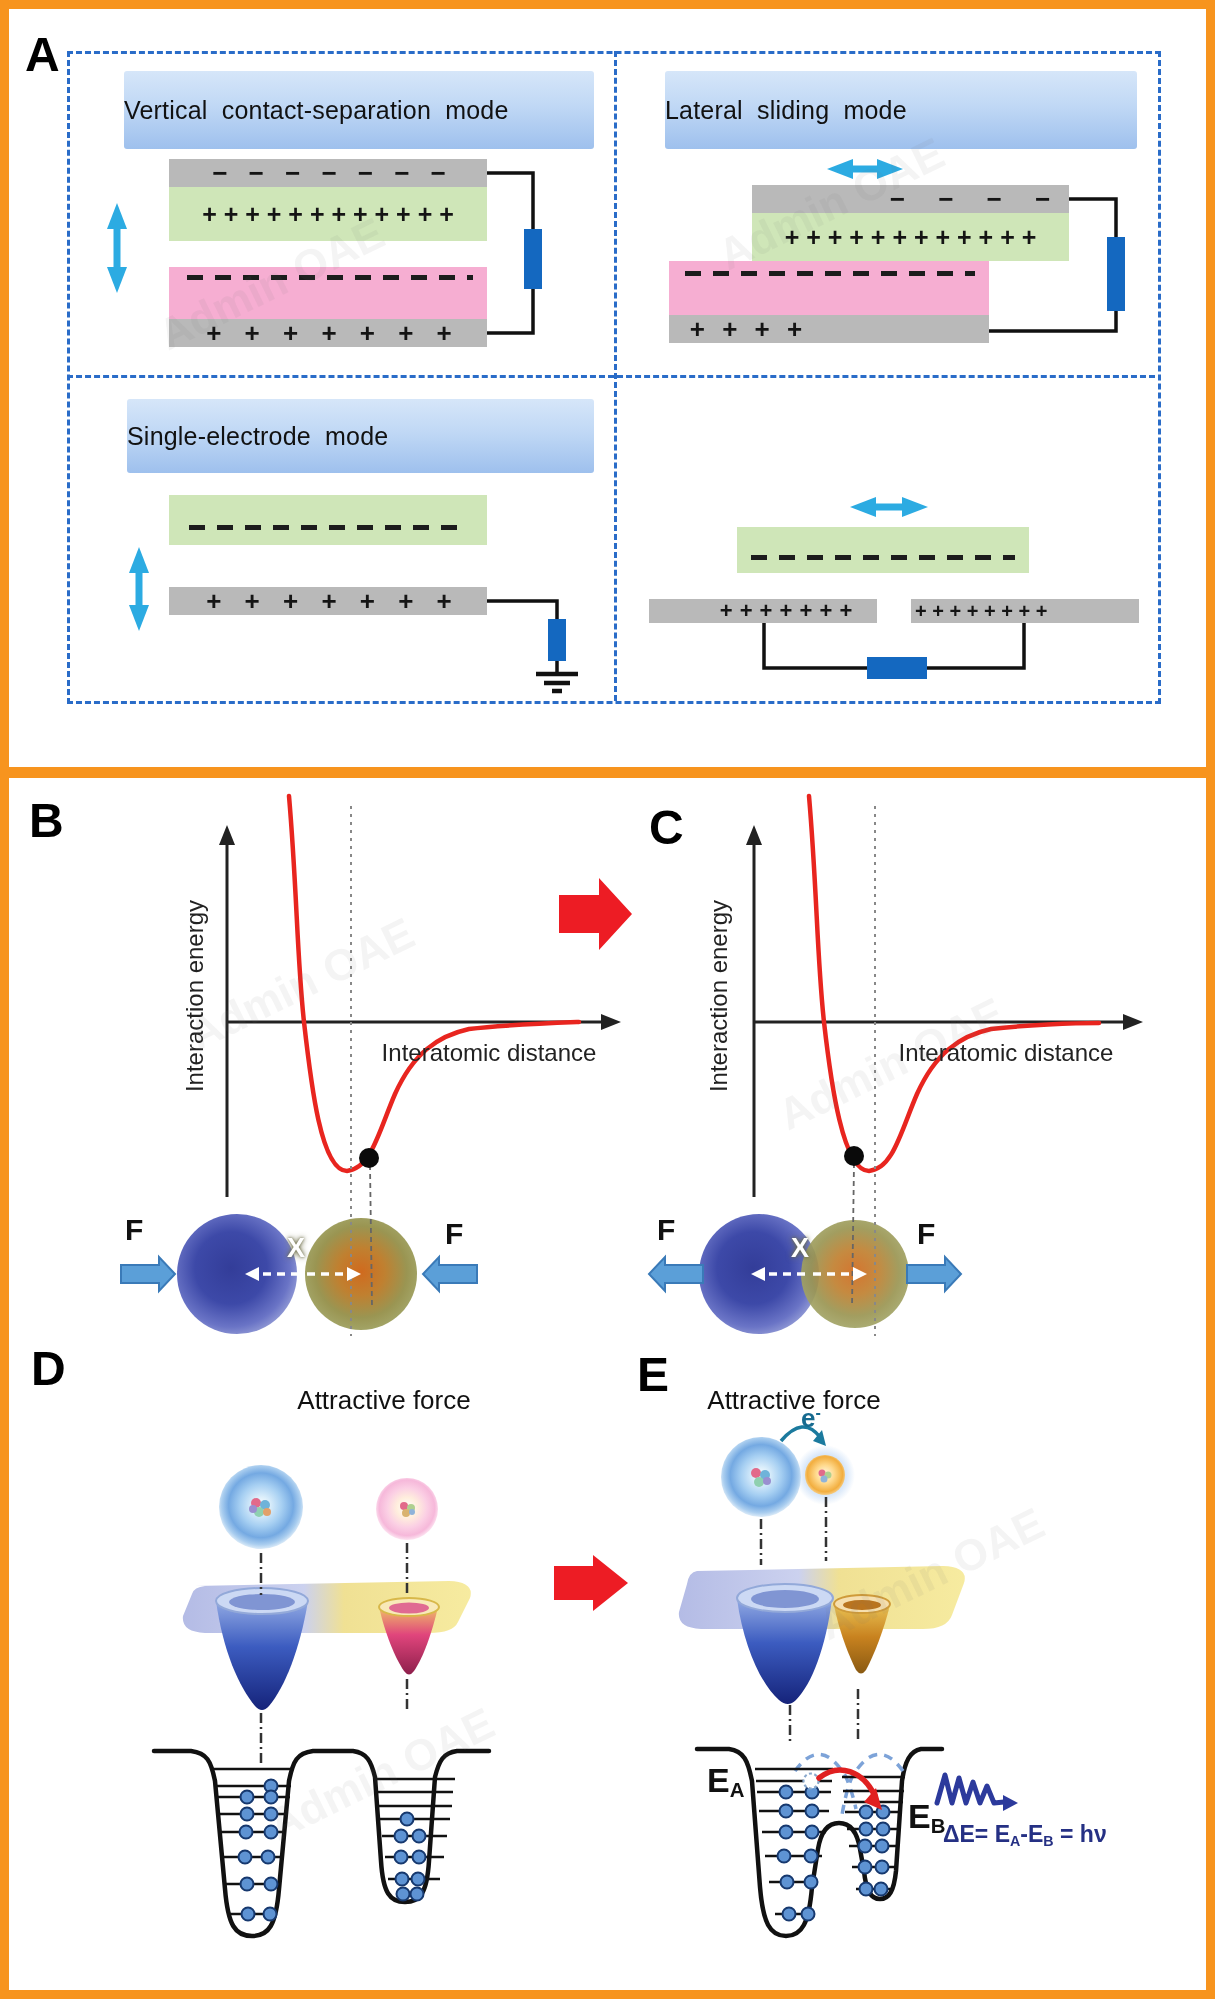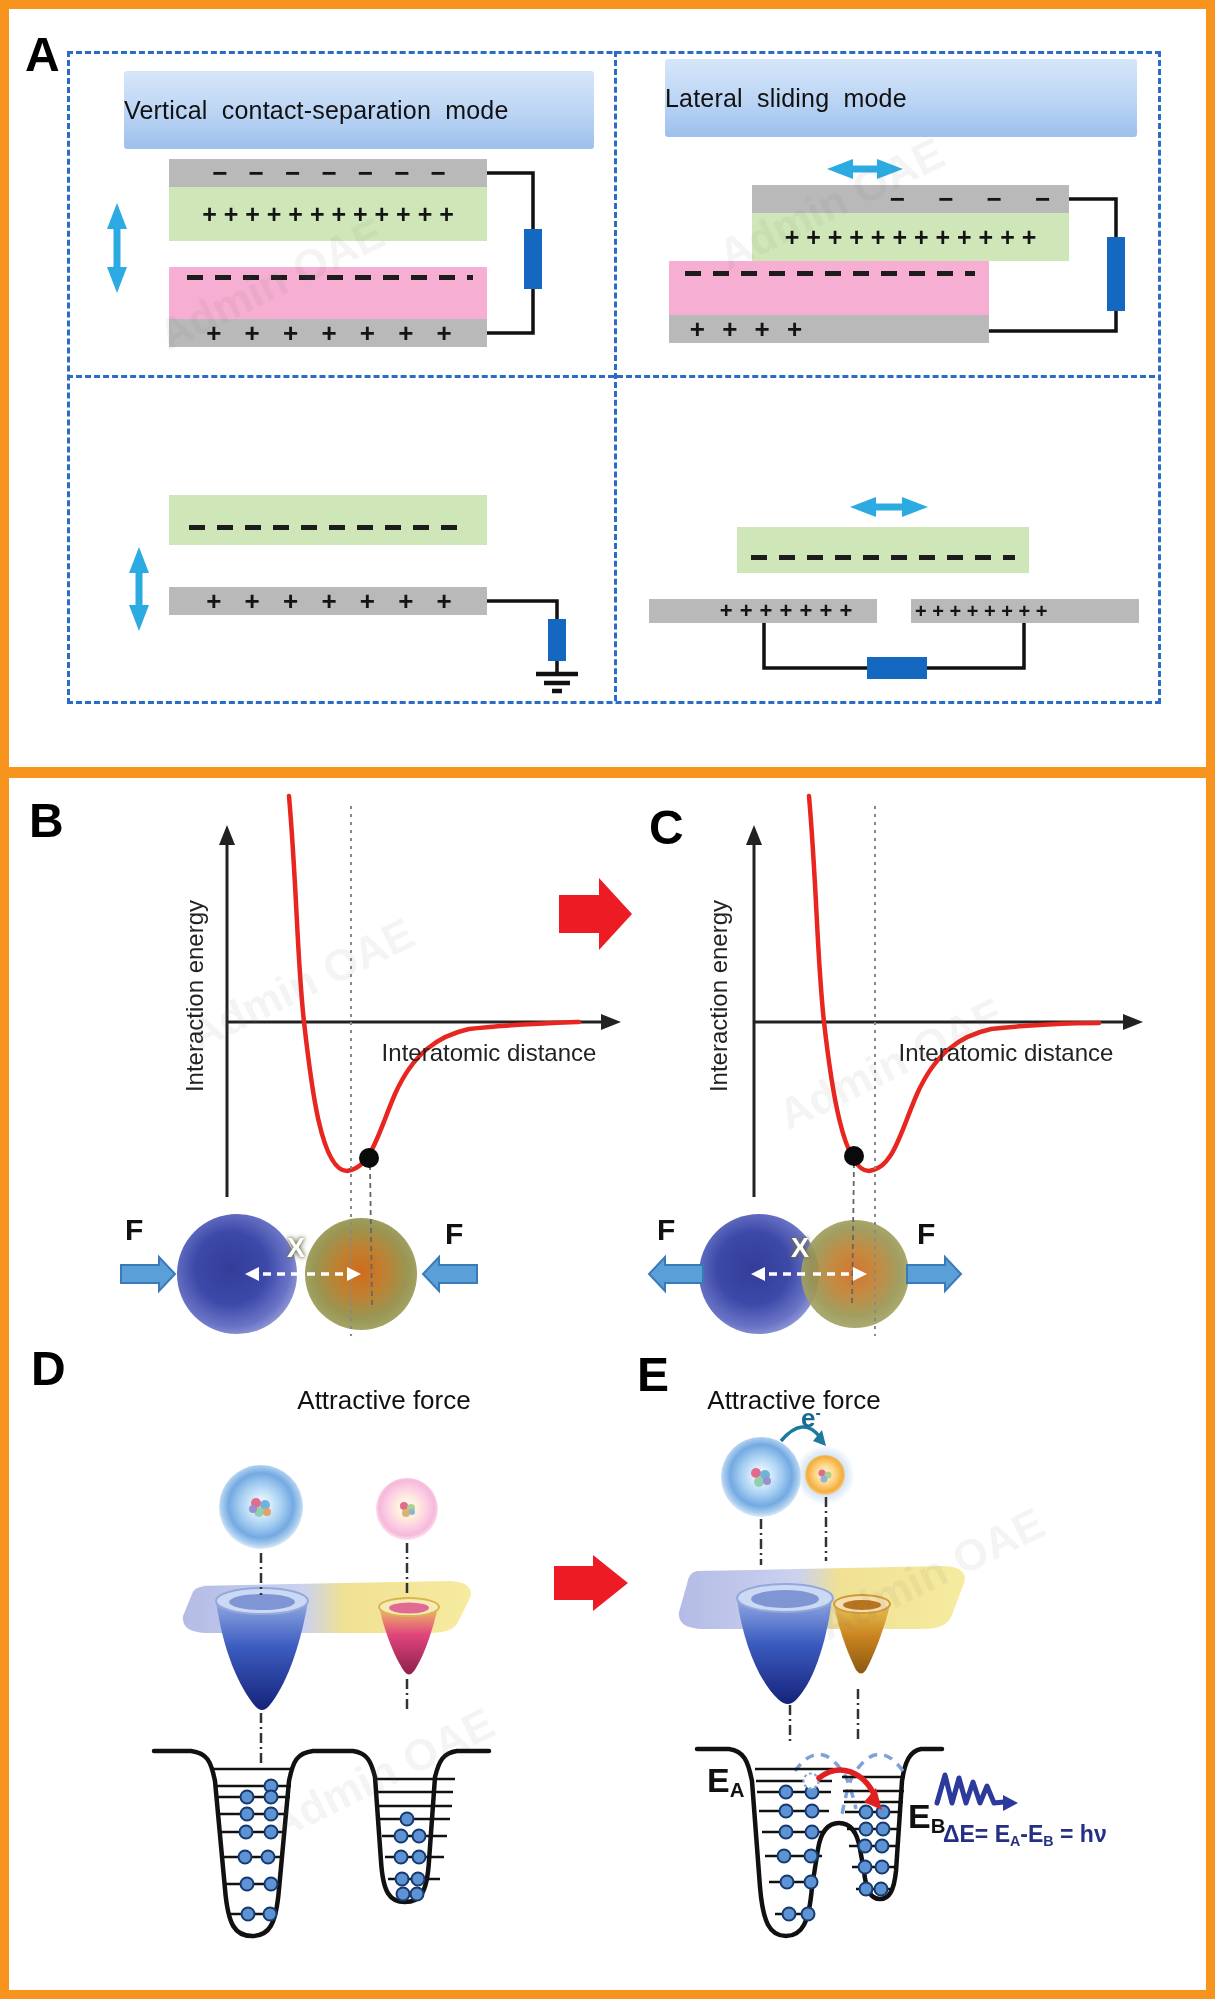--- a/index.html
+++ b/index.html
@@ -69,32 +69,35 @@
   </div>
   <div class="layer gray" style="left:160px;top:150px;width:318px;height:28px;"></div>
   <div class="chg ws14" style="left:178px;top:150px;width:284px;height:28px;">− − − − − − −</div>
   <div class="layer green" style="left:160px;top:178px;width:318px;height:54px;"></div>
   <div class="chg dense" style="left:164px;top:178px;width:310px;height:54px;">+ + + + + + + + + + + +</div>
   <div class="layer pink" style="left:160px;top:258px;width:318px;height:52px;"></div>
   <div class="dashrow" style="left:178px;top:266px;width:286px;"></div>
   <div class="layer gray" style="left:160px;top:310px;width:318px;height:28px;"></div>
   <div class="chg ws16" style="left:172px;top:310px;width:296px;height:28px;">+ + + + + + +</div>
 
-  <div class="modebox" style="left:656px;top:50px;width:472px;height:78px;">
+  <div class="modebox" style="left:656px;top:62px;width:472px;height:78px;">
     <span>Lateral sliding mode</span>
   </div>
   <div class="layer gray" style="left:743px;top:176px;width:317px;height:28px;"></div>
   <div class="chg ws26" style="left:868px;top:176px;width:186px;height:28px;">− − − −</div>
   <div class="layer green" style="left:743px;top:204px;width:317px;height:48px;"></div>
   <div class="chg dense" style="left:747px;top:204px;width:309px;height:48px;">+ + + + + + + + + + + +</div>
   <div class="layer pink" style="left:660px;top:252px;width:320px;height:54px;"></div>
   <div class="dashrow" style="left:676px;top:262px;width:290px;"></div>
   <div class="layer gray" style="left:660px;top:306px;width:320px;height:28px;"></div>
   <div class="chg ws10" style="left:666px;top:306px;width:142px;height:28px;">+ + + +</div>
 
+  <div class="modebox" style="left:118px;top:390px;width:467px;height:74px;">
+    <span>Single-electrode mode</span>
+  </div>
   <div class="layer green" style="left:160px;top:486px;width:318px;height:50px;"></div>
   <div class="dashrow" style="left:180px;top:516px;width:280px;"></div>
   <div class="layer gray" style="left:160px;top:578px;width:318px;height:28px;"></div>
   <div class="chg ws16" style="left:172px;top:578px;width:296px;height:28px;">+ + + + + + +</div>
 
   <div class="layer green" style="left:728px;top:518px;width:292px;height:46px;"></div>
   <div class="dashrow" style="left:742px;top:546px;width:264px;"></div>
   <div class="layer gray" style="left:640px;top:590px;width:228px;height:24px;"></div>
   <div class="chg dense2" style="left:688px;top:590px;width:178px;height:24px;">+ + + + + + +</div>
   <div class="layer gray" style="left:902px;top:590px;width:228px;height:24px;"></div>

